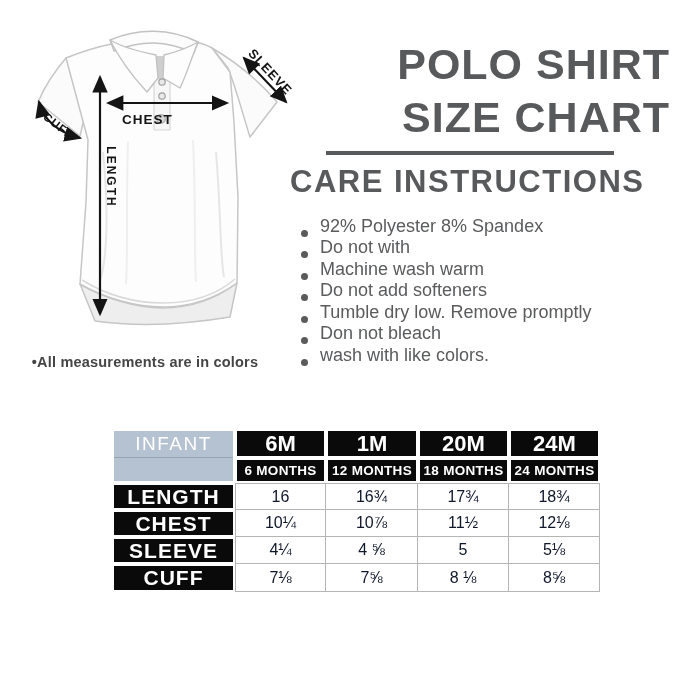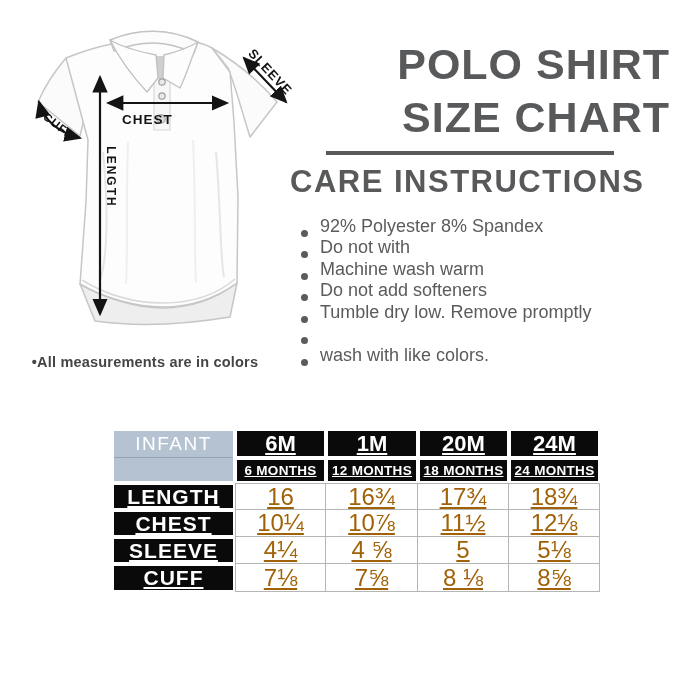--- a/index.html
+++ b/index.html
@@ -18,31 +18,31 @@
   .dot { width:7px; height:7px; border-radius:50%; background:#5a5b5d; margin-right:12px; flex:none; }
   
   .shirt { position:absolute; left:8px; top:22px; }
   .shirt text { font-family:"Liberation Sans","DejaVu Sans",sans-serif; }
   .note { position:absolute; left:20px; top:354px; width:250px; text-align:center;
           font-size:14.5px; font-weight:bold; color:#454545; letter-spacing:0.2px; white-space:nowrap; }
   
   .size-table { position:absolute; left:112px; top:429px; display:grid;
     grid-template-columns:123px 91px 92px 91px 91px;
     grid-template-rows:29px 25px 27px 27px 27px 28px; background:#fff; }
-  .cell { display:flex; align-items:center; justify-content:center; box-sizing:border-box;text-decoration:underline; }
+  .cell { display:flex; align-items:center; justify-content:center; box-sizing:border-box; }
   .bk   { background:#0a0a0a; color:#ffffff; border:2px solid #ffffff; font-weight:bold; white-space:nowrap; }
   .code { font-size:22px; }
   .sub  { font-size:13.5px; letter-spacing:0.3px; }
   .rowlabel { font-size:21px; letter-spacing:1px; }
   .infant { grid-row:1 / 3; grid-column:1; background:#b5c2d2; border:2px solid #ffffff;
             position:relative; color:#ffffff; font-weight:normal; box-sizing:border-box; }
   .infant-label { height:26px; display:flex; align-items:center; justify-content:center;
                   font-size:19px; letter-spacing:1.5px; }
   .infant-divider { position:absolute; left:0; right:0; top:26px; height:1px; background:#95a2b1; }
-  .val { background:#ffffff; color:#a16207; font-size:24px;
+  .val { background:#ffffff; color:#0f172a; font-size:16px;
          border-right:1px solid #b5b5b5; border-bottom:1px solid #b5b5b5; }
   .val.c1 { border-left:1px solid #b5b5b5; }
   .val.r1 { border-top:1px solid #b5b5b5; }
 </style>
 </head>
 <body>
 
 <div class="canvas">
 
   <svg class="shirt" width="290" height="330" viewBox="0 0 290 330">
@@ -122,20 +122,21 @@
     <div class="care-item">
       <span class="dot"></span>
       <span>Do not add softeners</span>
     </div>
     <div class="care-item">
       <span class="dot"></span>
       <span>Tumble dry low. Remove promptly</span>
     </div>
     <div class="care-item">
       <span class="dot"></span>
+      <span>Don not bleach</span>
     </div>
     <div class="care-item">
       <span class="dot"></span>
       <span>wash with like colors.</span>
     </div>
   </div>
 
   <div class="size-table">
     <div class="infant">
       <div class="infant-label">INFANT</div>

